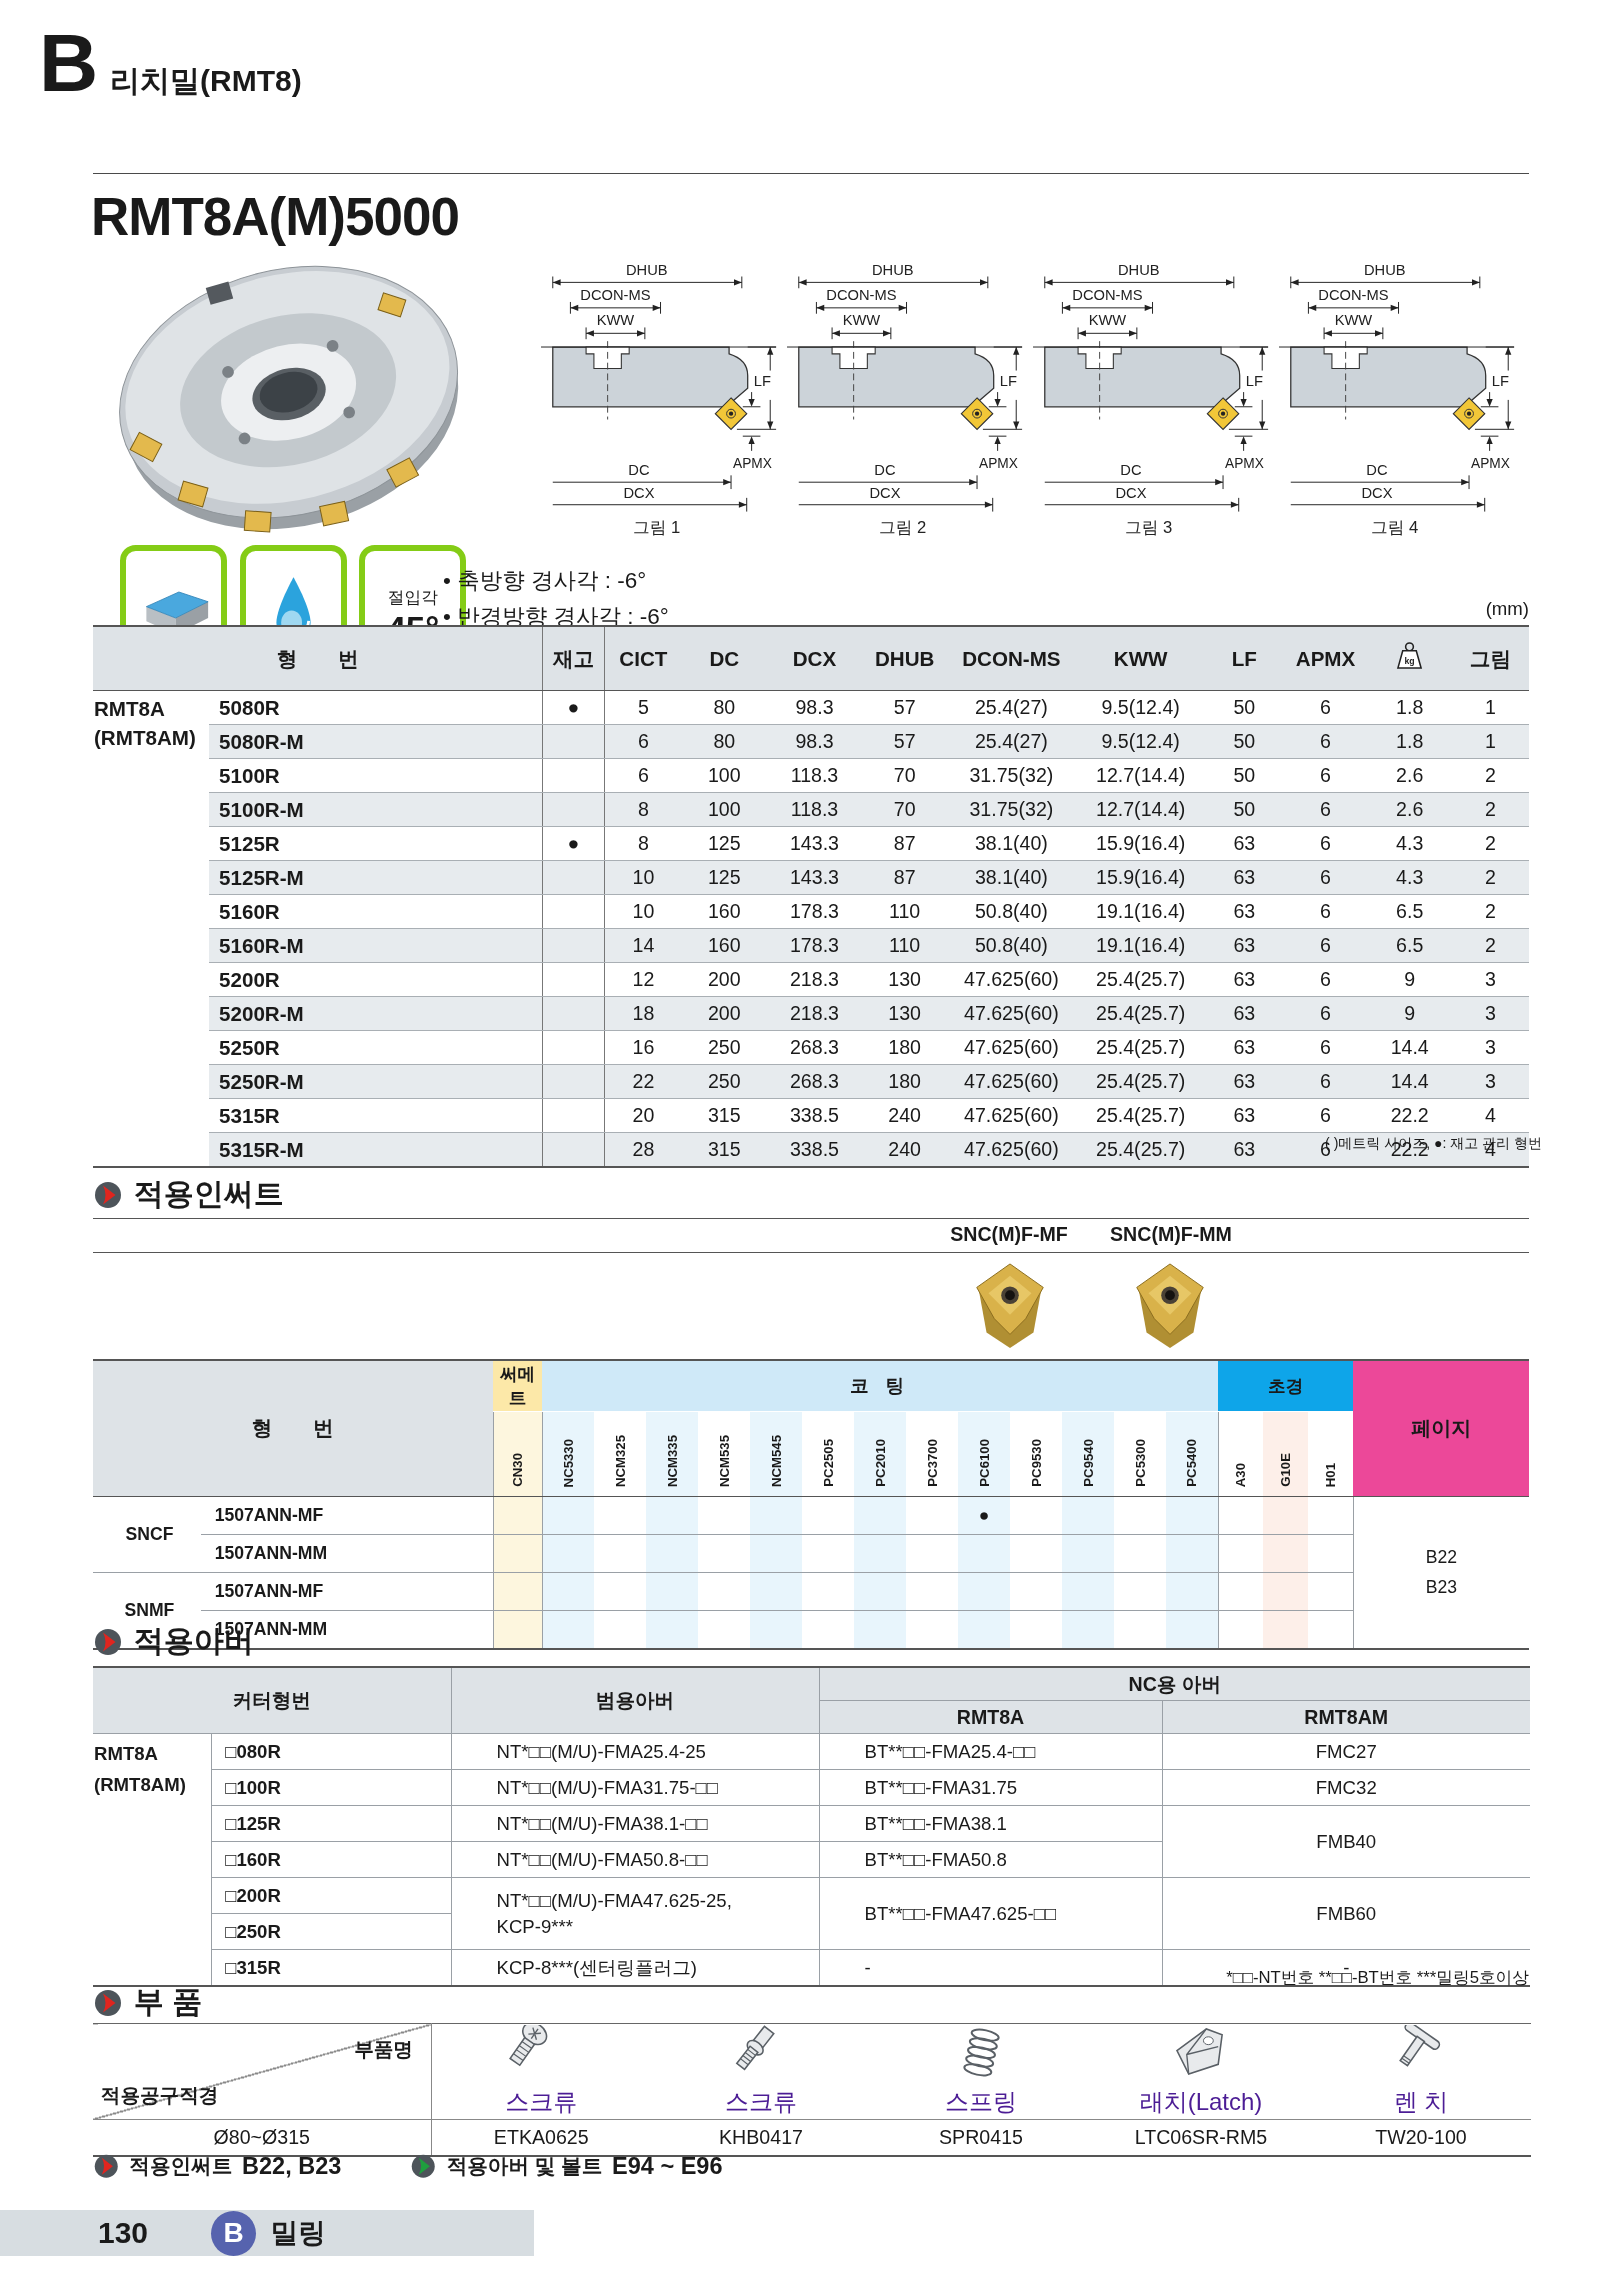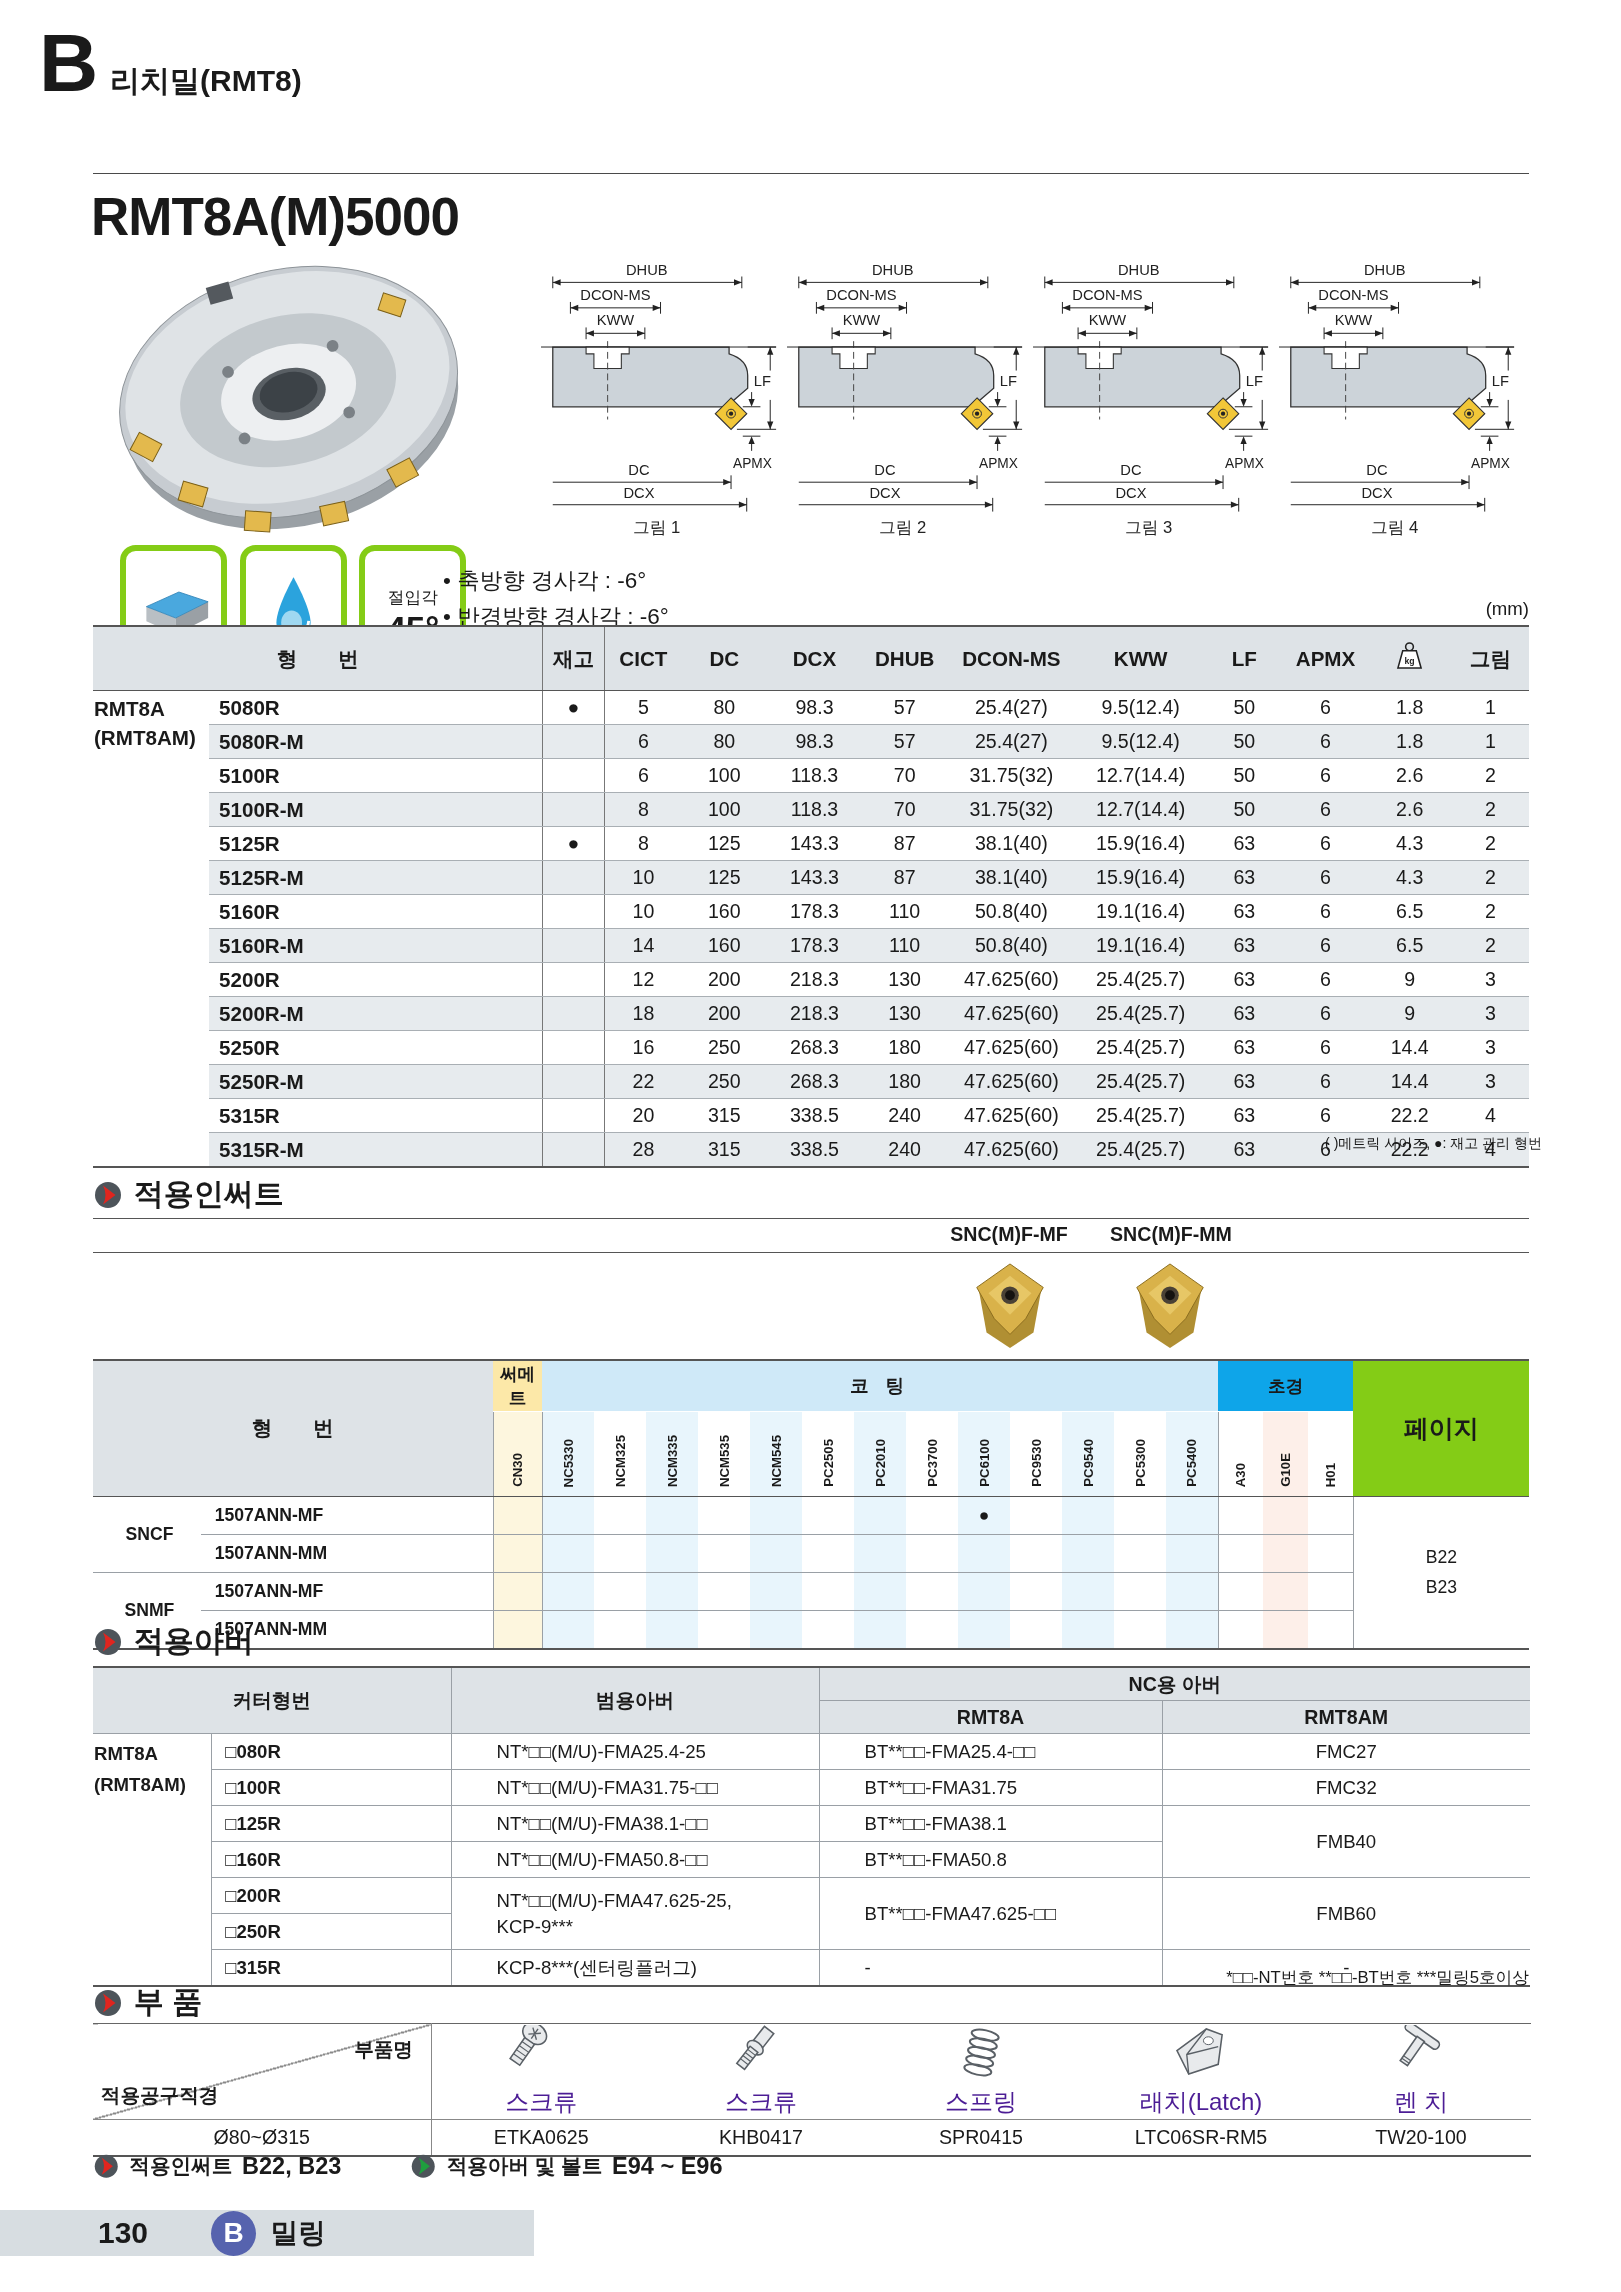--- a/index.html
+++ b/index.html
@@ -47,21 +47,21 @@
   #ins-img1{left:965px;top:1260px;}
   #ins-img2{left:1125px;top:1260px;}
   
   #ct-wrap{left:93px;top:1359px;width:1436px;}
   .ct{width:1436px;border-top:2px solid #555;border-bottom:2px solid #555;}
   .ct th{font-weight:bold;}
   .ct .gmain{background:#dee3e7;font-size:20.6px;border-bottom:1.5px solid #555;}
   .ct .gcer{background:#fce8a8;font-size:17.6px;border-bottom:1px solid #fff;}
   .ct .gcoat{background:#cfe9f8;font-size:18.6px;letter-spacing:5.9px;border-bottom:1px solid #fff;}
   .ct .gcarb{background:#0ea5e9;font-size:17.6px;border-bottom:1px solid #fff;}
-  .ct .gpage{background:#84cc16;font-size:25px;border-bottom:1.5px solid #555;}
+  .ct .gpage{background:#ec4899;font-size:20px;border-bottom:1.5px solid #555;}
   .ct .vcell{height:78px;vertical-align:bottom;padding-bottom:4.9px;border-bottom:1.5px solid #555;}
   .vtxt{writing-mode:vertical-rl;transform:rotate(180deg);font-size:13.2px;font-weight:bold;display:inline-block;}
   .ct td{height:35px;font-size:17.6px;text-align:center;border-bottom:1px solid #9aa0a6;}
   .ct tr:last-child td{border-bottom:none;}
   .cermet-col{background:#fdf6de;border-left:1px solid #9aa0a6;border-right:1px solid #9aa0a6;}
   .stripe{background:#e8f5fc;}
   .pink{background:#fdefe9;}
   .cstart{border-left:1px solid #9aa0a6;}
   .itype{font-weight:bold;font-size:20.6px;text-align:left;padding-left:5.9px;background:#fff;}
   .imodel{font-weight:bold;font-size:19.6px;text-align:left !important;padding-left:13.7px;}

